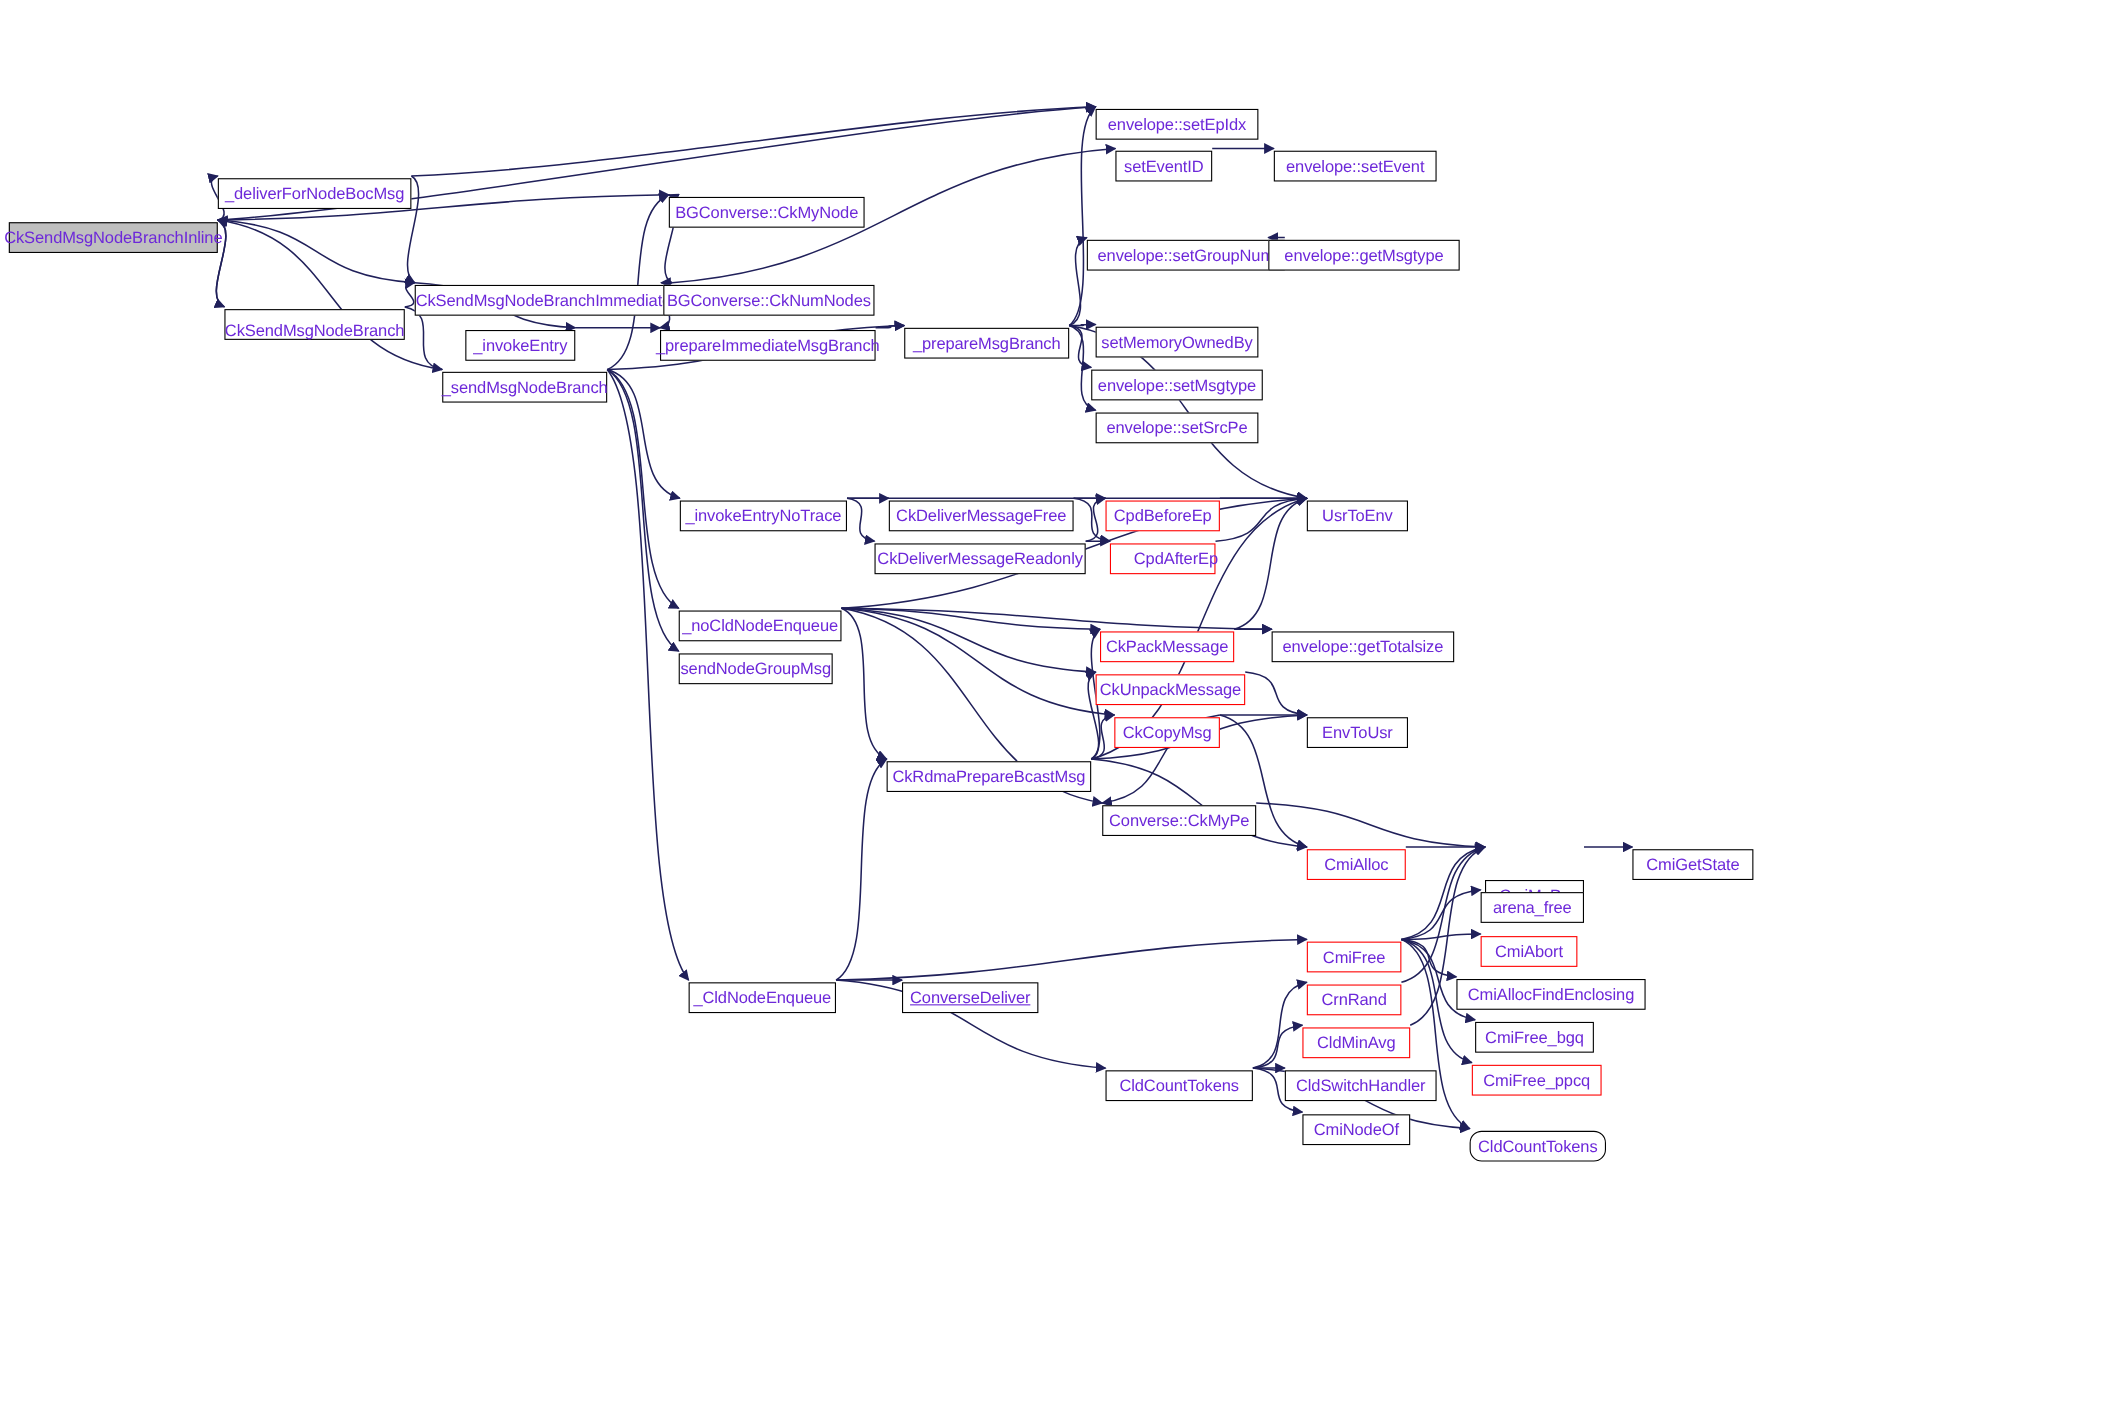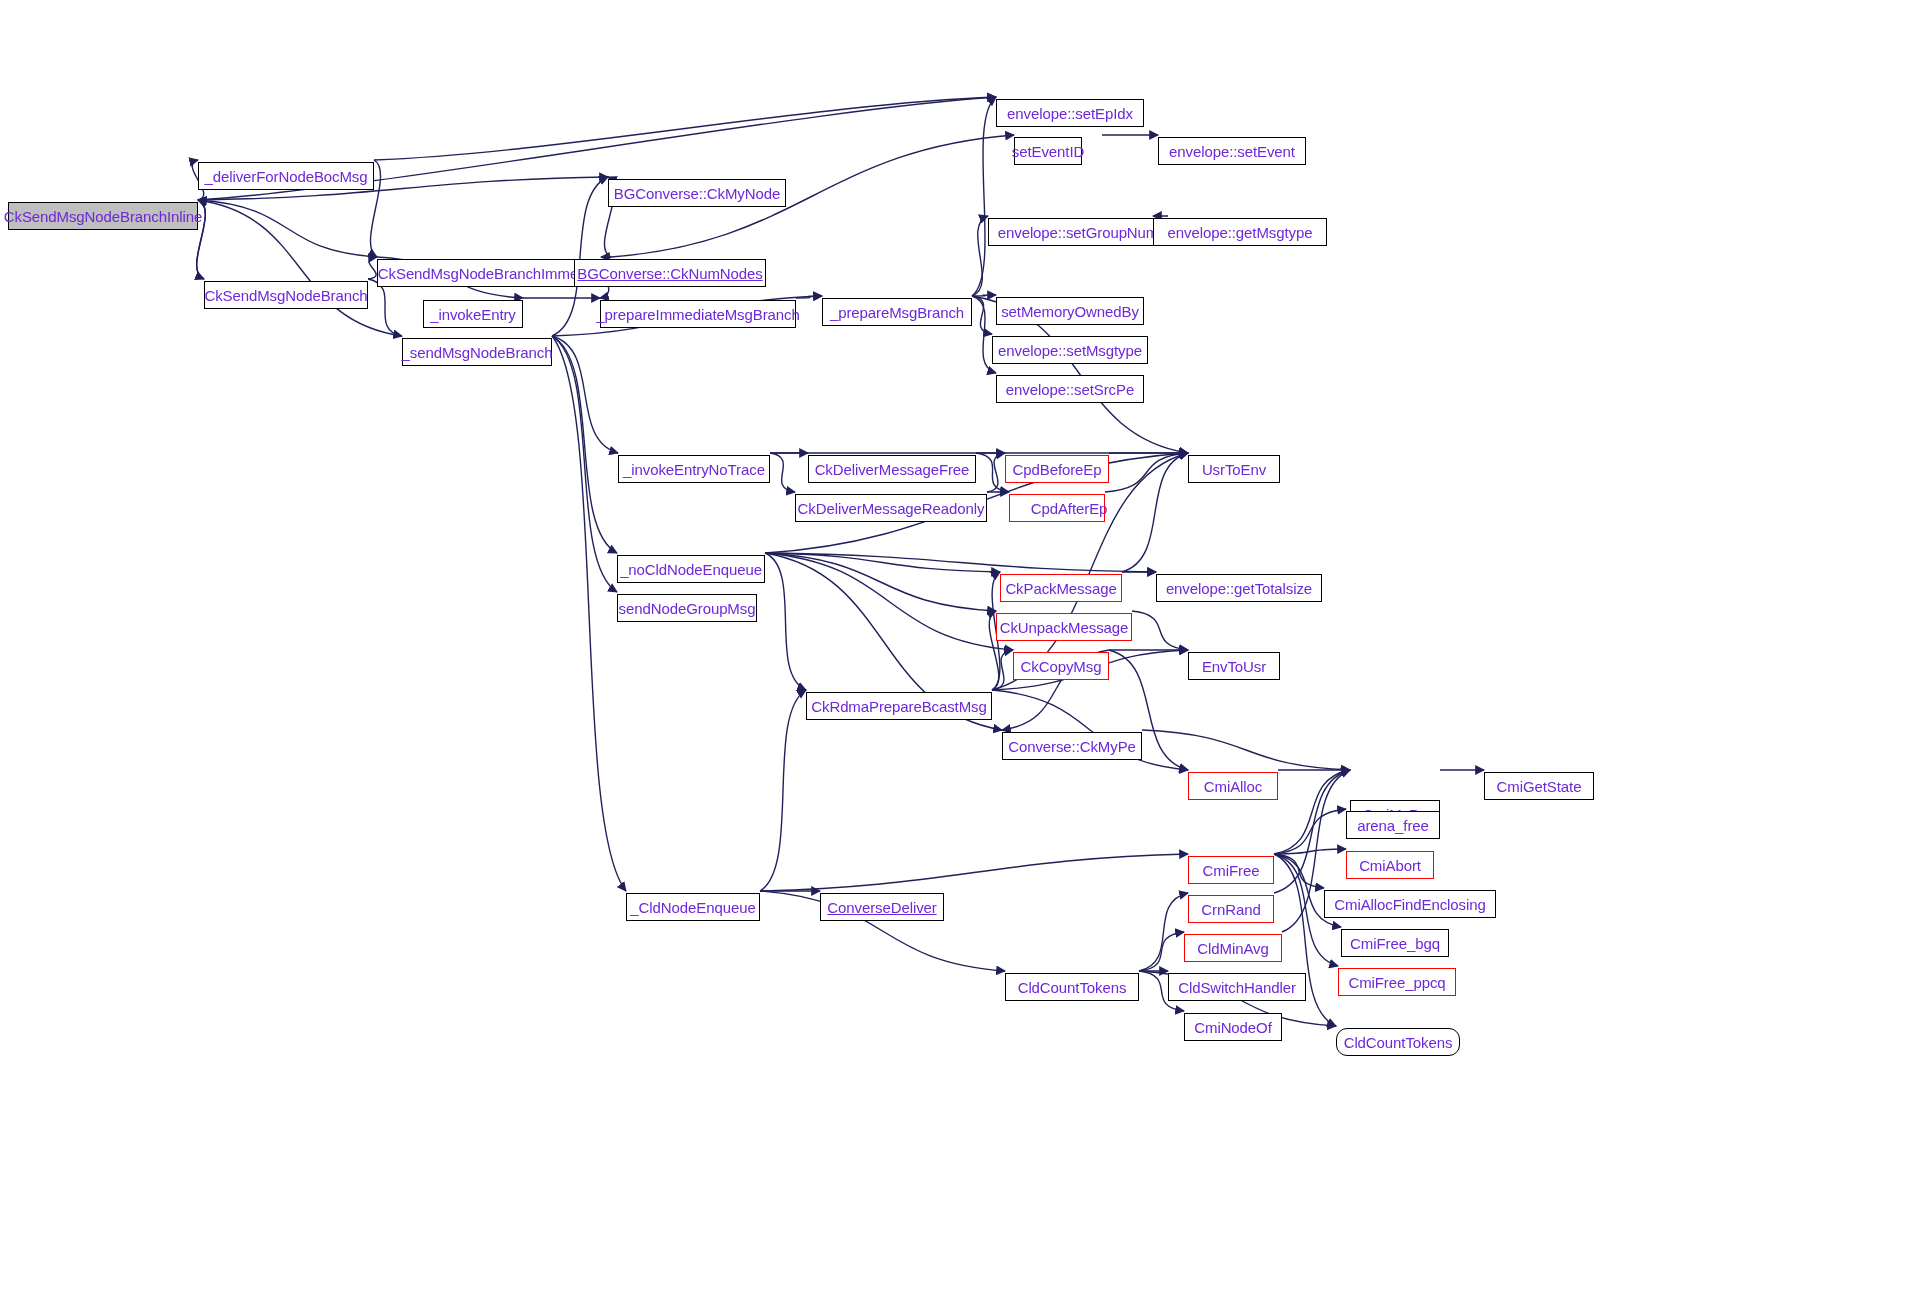--- a/index.html
+++ b/index.html
@@ -144,45 +144,45 @@
   <div id="nodes">
       <div class="node root" style="left: 8px; top: 186px; width: 190px; height: 28px;">
         <span>CkSendMsgNodeBranchInline</span>
       </div>
       <div class="node" style="left: 198px; top: 146px; width: 176px; height: 28px;">
         <span>_deliverForNodeBocMsg</span>
       </div>
       <div class="node" style="left: 608px; top: 163px; width: 178px; height: 28px;">
         <span>BGConverse::CkMyNode</span>
       </div>
-      <div class="node" style="left: 204px; top: 265px; width: 164px; height: 28px;">
+      <div class="node" style="left: 204px; top: 265px; width: 164px; height: 28px; align-items: flex-end;">
         <span>CkSendMsgNodeBranch</span>
       </div>
       <div class="node" style="left: 377px; top: 243px; width: 234px; height: 28px;">
         <span>CkSendMsgNodeBranchImmediate</span>
       </div>
       <div class="node" style="left: 423px; top: 284px; width: 100px; height: 28px;">
         <span>_invokeEntry</span>
       </div>
       <div class="node" style="left: 402px; top: 322px; width: 150px; height: 28px;">
         <span>_sendMsgNodeBranch</span>
       </div>
-      <div class="node" style="left: 574px; top: 243px; width: 192px; height: 28px; text-decoration: underline;">
+      <div class="node" style="left: 603px; top: 243px; width: 192px; height: 28px;">
         <span>BGConverse::CkNumNodes</span>
       </div>
       <div class="node" style="left: 600px; top: 284px; width: 196px; height: 28px;">
         <span>_prepareImmediateMsgBranch</span>
       </div>
       <div class="node" style="left: 822px; top: 282px; width: 150px; height: 28px;">
         <span>_prepareMsgBranch</span>
       </div>
       <div class="node" style="left: 996px; top: 83px; width: 148px; height: 28px;">
         <span>envelope::setEpIdx</span>
       </div>
-      <div class="node" style="left: 1014px; top: 121px; width: 68px; height: 28px;">
+      <div class="node" style="left: 1014px; top: 121px; width: 88px; height: 28px;">
         <span>setEventID</span>
       </div>
       <div class="node" style="left: 1158px; top: 121px; width: 148px; height: 28px;">
         <span>envelope::setEvent</span>
       </div>
       <div class="node" style="left: 988px; top: 202px; width: 180px; height: 28px;">
         <span>envelope::setGroupNum</span>
       </div>
       <div class="node" style="left: 1153px; top: 202px; width: 174px; height: 28px;">
         <span>envelope::getMsgtype</span>

